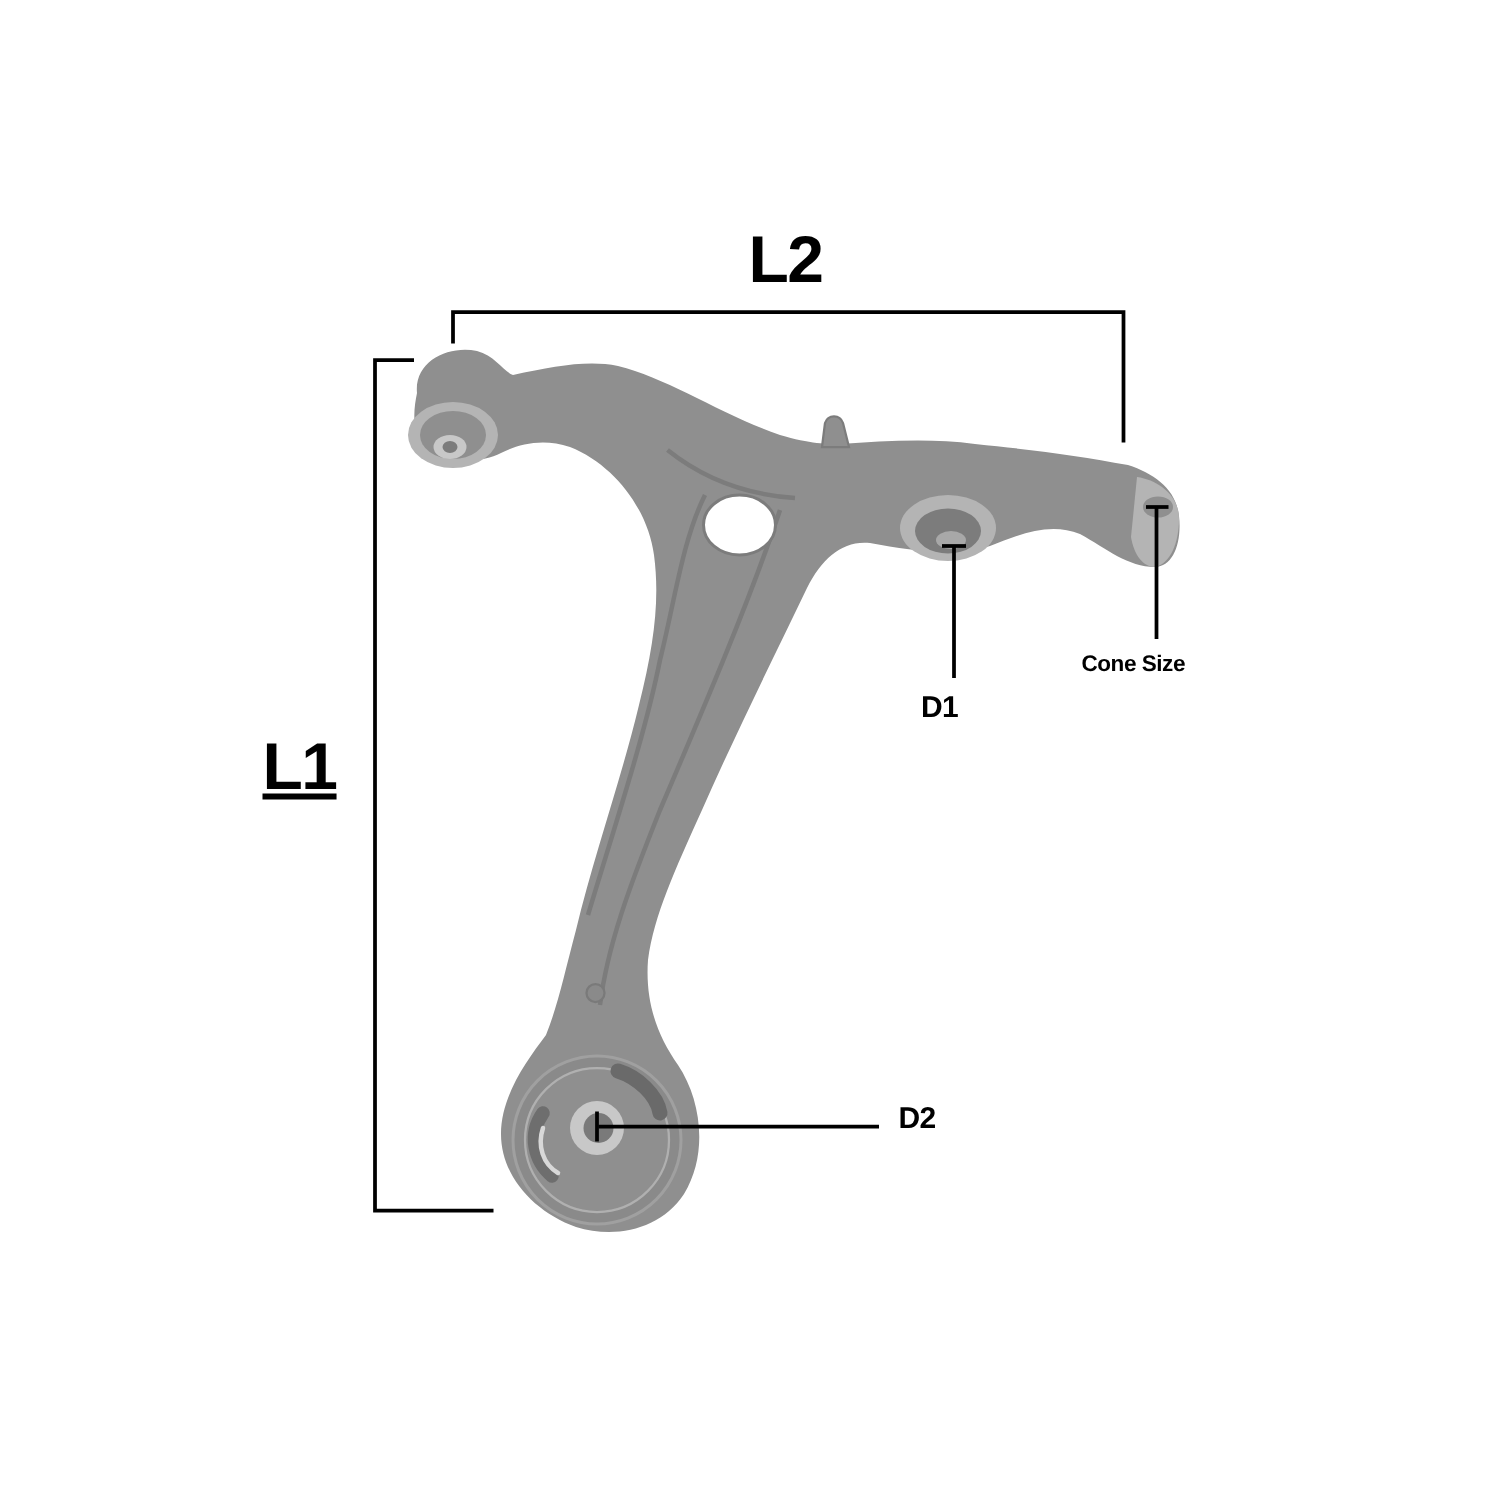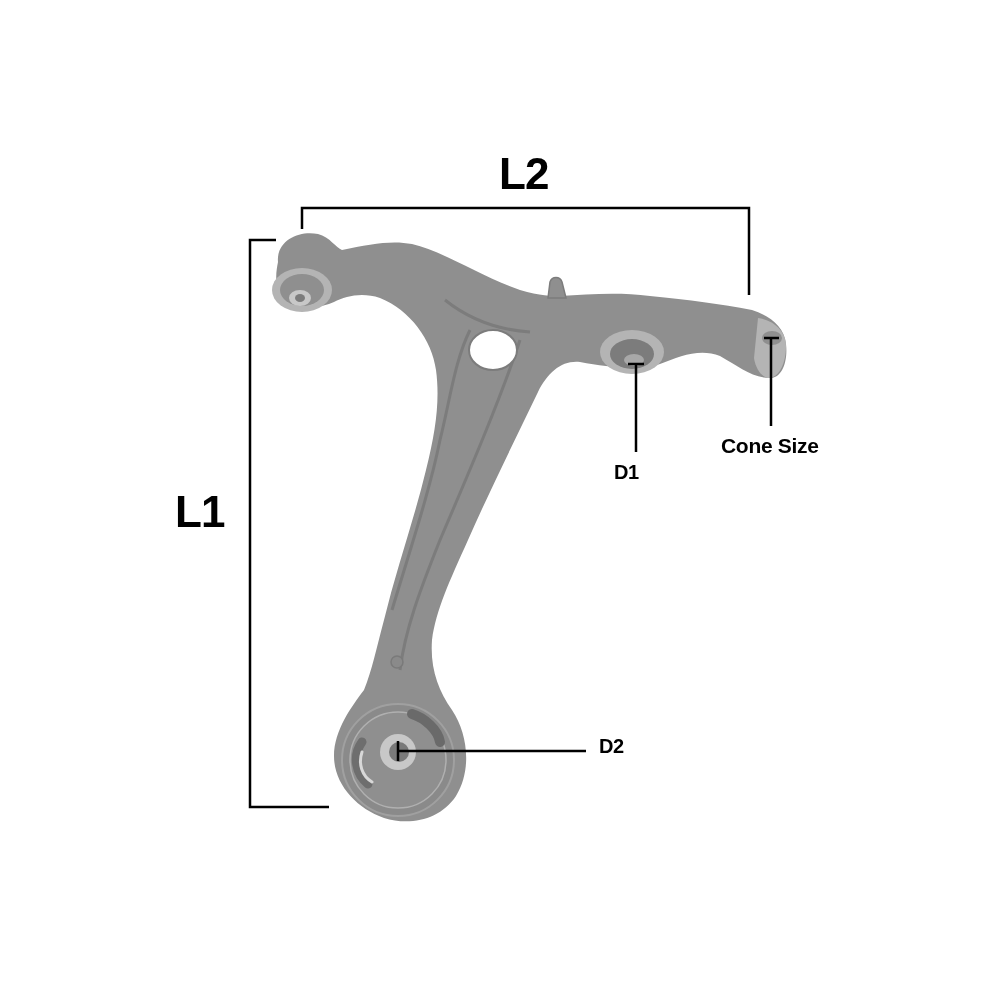--- a/index.html
+++ b/index.html
@@ -8,21 +8,21 @@
     .label {
       position: absolute;
       font-family: "Liberation Sans", "DejaVu Sans", sans-serif;
       font-weight: bold;
       color: #000000;
       line-height: 1;
       white-space: nowrap;
     }
     .big { font-size: 44px; letter-spacing: -1px; }
     .mid { font-size: 20px; letter-spacing: -0.5px; }
-    .small { font-size: 21px; letter-spacing: -0.3px; text-align: right; }
+    .small { font-size: 15px; letter-spacing: -0.3px; text-align: right; }
   </style>
 </head>
 <body>
 
 <div id="canvas">
   <svg width="1000" height="1000" viewBox="0 0 1000 1000" xmlns="http://www.w3.org/2000/svg">
 
     <g>
 
       <path fill="#8f8f8f" d="M 278 262
@@ -107,17 +107,17 @@
       <line x1="771" y1="338" x2="771" y2="426"></line>
       <line x1="764" y1="338" x2="779" y2="338"></line>
 
       <line x1="399" y1="751" x2="586" y2="751"></line>
       <line x1="398" y1="741" x2="398" y2="761"></line>
     </g>
   </svg>
 
   
   <div class="label big" style="left:499px; top:152px;">L2</div>
-  <div class="label big" style="left:175px; top:490px;">L1</div>
+  <div class="label big" style="left:175px; top:490px;text-decoration:underline;">L1</div>
   <div class="label mid" style="left:614px; top:462px;">D1</div>
   <div class="label mid" style="left:599px; top:736px;">D2</div>
   <div class="label small" style="left:721px; top:435px;">Cone Size</div>
 </div>
 
 </body></html>

